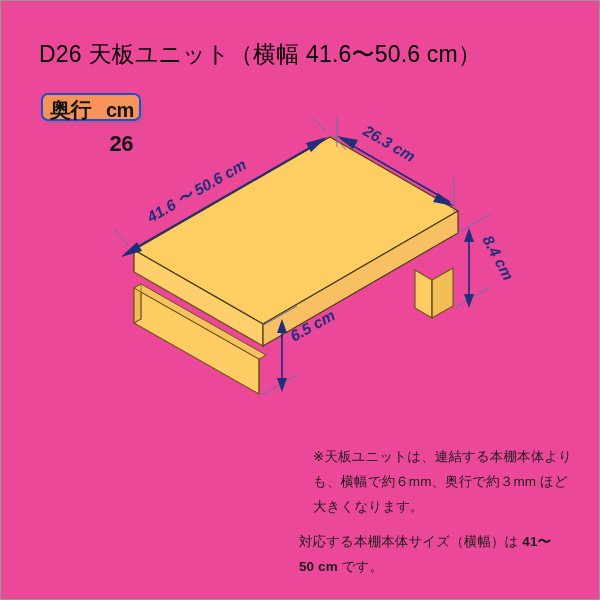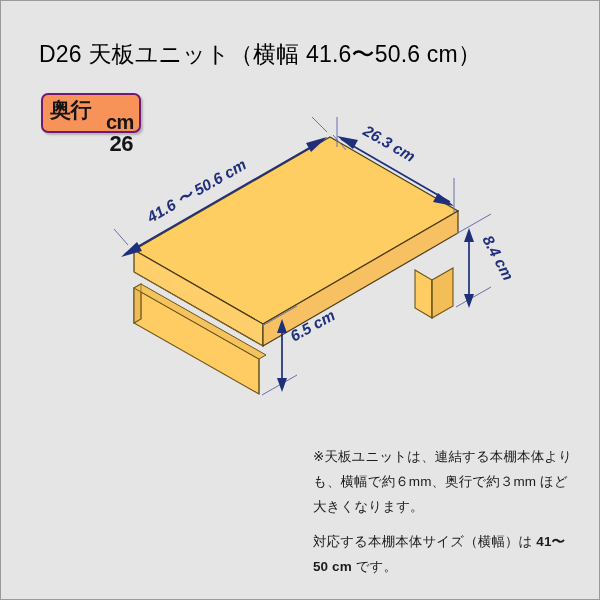--- a/index.html
+++ b/index.html
@@ -7,21 +7,21 @@
     padding: 0;
     background: #ffffff;
   }
   body {
     font-family: "Liberation Sans", "DejaVu Sans", sans-serif;
   }
   #page {
     position: relative;
     width: 600px;
     height: 600px;
-    background: #e5e5e5;
+    background: #ec4899;
     border: 1px solid #9a9a9a;
     box-sizing: border-box;
     overflow: hidden;
   }
 
   
   #title {
     position: absolute;
     left: 38px;
     top: 39px;
@@ -32,22 +32,22 @@
     white-space: nowrap;
     font-weight: 400;
   }
 
   
   #depth-badge {
     position: absolute;
     left: 40px;
     top: 92px;
     width: 100px;
-    height: 40px;
-    border: 2px solid #701a75;
+    height: 28px;
+    border: 2px solid #1d4ed8;
     border-radius: 7px;
     background: #f79258;
     box-sizing: border-box;
     box-shadow: 2px 2px 2px rgba(120,120,120,0.45);
   }
   #depth-badge .badge-inner {
     position: relative;
     width: 100%;
     height: 100%;
   }
@@ -96,21 +96,21 @@
   .note {
     position: absolute;
     color: #1c1c1c;
     font-size: 13.5px;
     line-height: 25px;
     width: 262px;
     letter-spacing: 0.1px;
     margin-top: 16px;
   }
   #note-1 { left: 312px; top: 427px; }
-  #note-2 { left: 312px; top: 512px; }
+  #note-2 { left: 298px; top: 512px; }
   .note b { font-weight: bold; }
 </style>
 </head>
 <body>
 
 <div id="page">
 
   <div id="title">D26 天板ユニット（横幅 41.6〜50.6 cm）</div>
 
   <div id="depth-badge">

